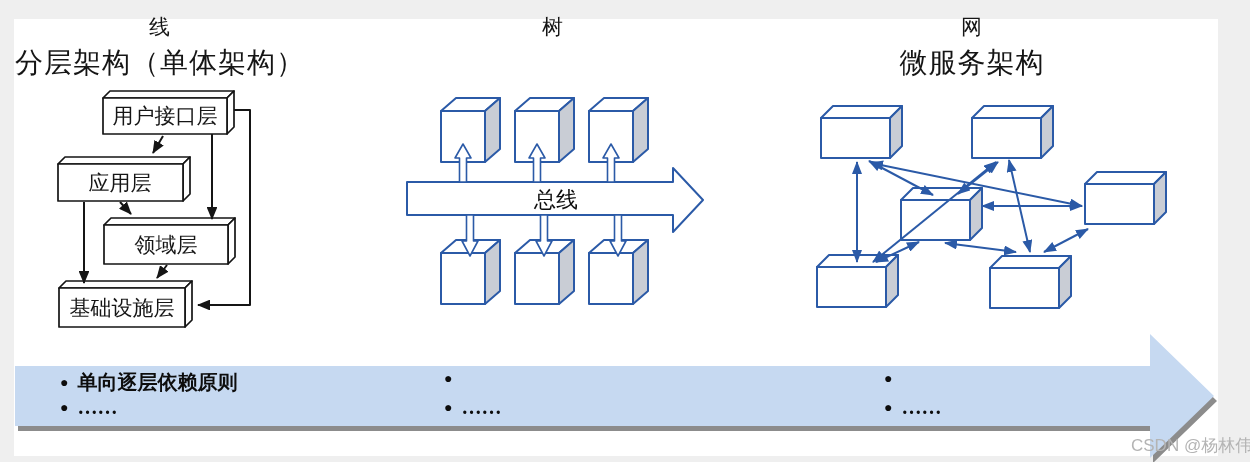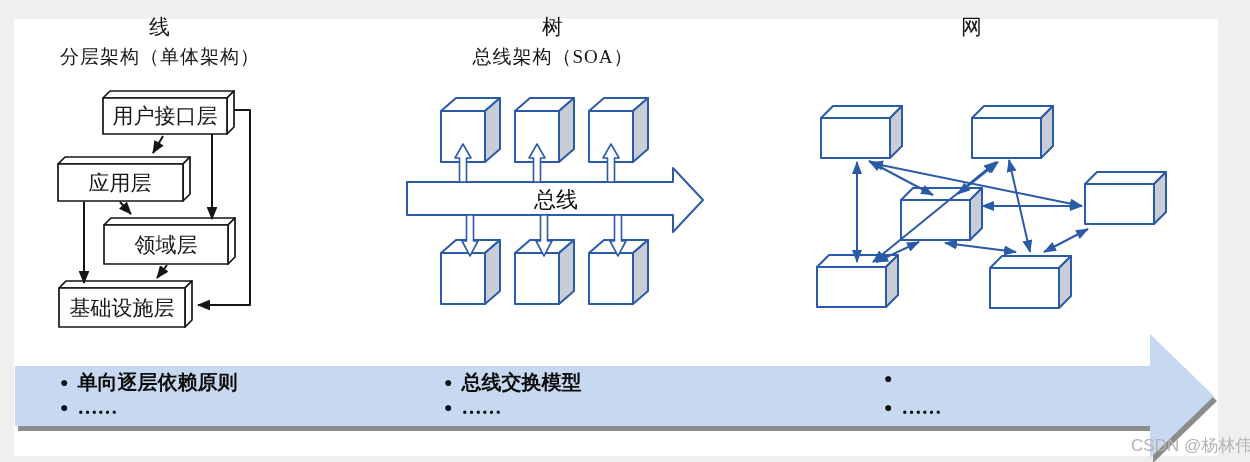--- a/index.html
+++ b/index.html
@@ -5,21 +5,21 @@
   html,body{margin:0;padding:0;}
   body{
     width:1250px;height:462px;overflow:hidden;
     background:#efefef;
     font-family:"Liberation Serif","DejaVu Serif",serif;
   }
   .stage{position:relative;width:1250px;height:462px;background:#efefef;}
   .panel{position:absolute;left:14px;top:19px;width:1204px;height:437px;background:#ffffff;}
   svg.overlay{position:absolute;left:0;top:0;display:block;}
   .col-title{position:absolute;width:260px;text-align:center;font-size:21px;color:#151515;letter-spacing:1px;}
-  .col-sub{position:absolute;width:300px;text-align:center;font-size:19px;color:#151515;letter-spacing:1px;}
+  .col-sub{position:absolute;width:300px;text-align:center;font-size:28px;color:#151515;letter-spacing:1px;}
   .bullet-row{position:absolute;display:flex;align-items:center;gap:9px;color:#0d0d0d;font-weight:bold;font-size:20px;white-space:nowrap;}
   .bullet-dot{font-size:14px;line-height:20px;}
   .watermark{position:absolute;left:1131px;top:434px;font-size:17px;color:#b4b4b4;
     font-family:"Liberation Sans","DejaVu Sans",sans-serif;white-space:nowrap;}
 </style>
 </head>
 <body>
 
 <div class="stage">
   <div class="panel"></div>
@@ -125,36 +125,35 @@
         <line x1="945" y1="243" x2="1016" y2="252" marker-start="url(#mk-blue)" marker-end="url(#mk-blue)"></line>
         <line x1="1088" y1="229" x2="1044" y2="252" marker-start="url(#mk-blue)" marker-end="url(#mk-blue)"></line>
       </g>
     </g>
   </svg>
 
   <div class="col-title" style="left:30px;top:13px">线</div>
   <div class="col-sub" style="left:10px;top:44px">分层架构（单体架构）</div>
 
   <div class="col-title" style="left:423px;top:13px">树</div>
-  <div class="col-sub" style="left:403px;top:44px">总线架构（SOA）</div>
 
   <div class="col-title" style="left:842px;top:13px">网</div>
+  <div class="col-sub" style="left:822px;top:44px">微服务架构</div>
 
   <div class="bullet-row" style="left:60px;top:369px">
     <span class="bullet-dot">●</span>
     <span>单向逐层依赖原则</span>
   </div>
   <div class="bullet-row" style="left:60px;top:396px">
     <span class="bullet-dot">●</span>
     <span>……</span>
   </div>
 
   <div class="bullet-row" style="left:444px;top:369px">
     <span class="bullet-dot">●</span>
-    <span>总线交换模型</span>
   </div>
   <div class="bullet-row" style="left:444px;top:396px">
     <span class="bullet-dot">●</span>
     <span>……</span>
   </div>
 
   <div class="bullet-row" style="left:884px;top:369px">
     <span class="bullet-dot">●</span>
   </div>
   <div class="bullet-row" style="left:884px;top:396px">

